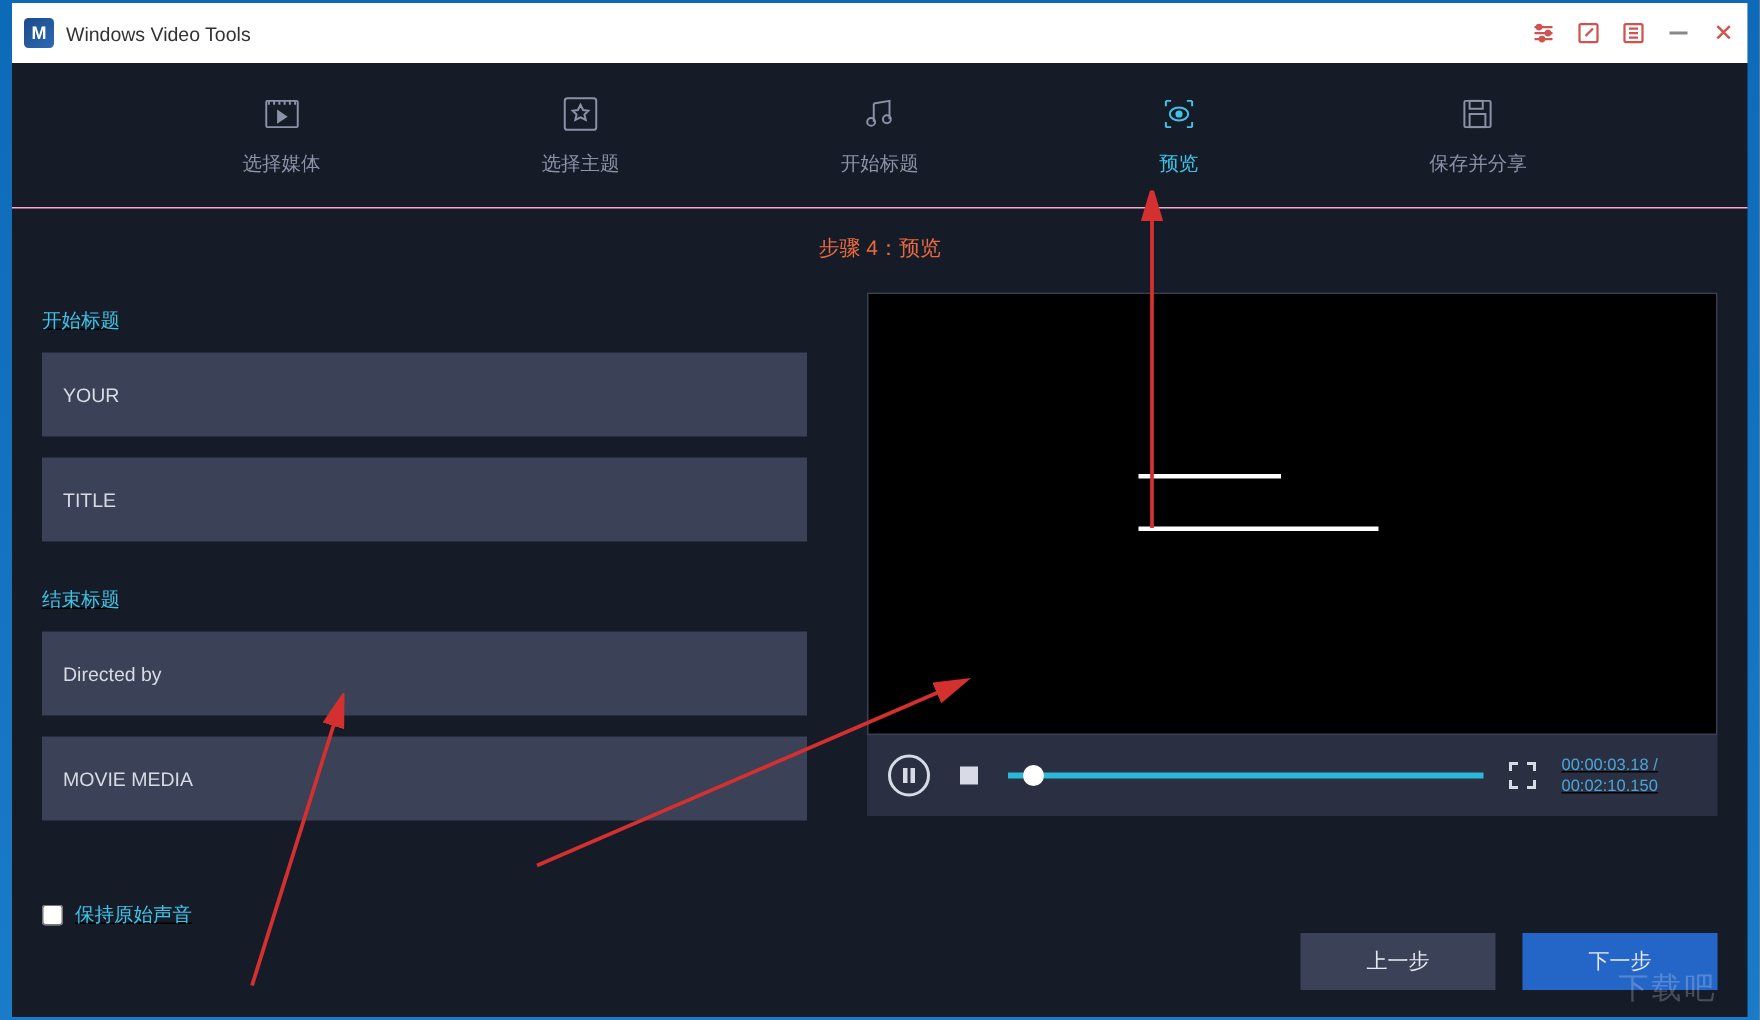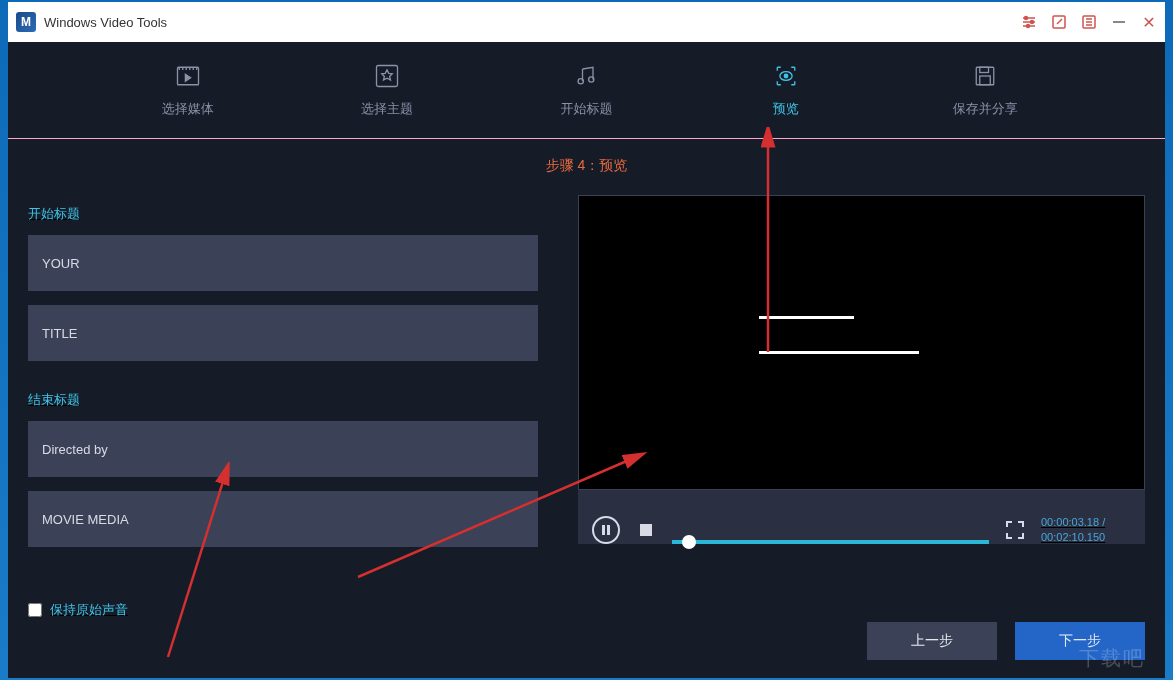--- a/index.html
+++ b/index.html
@@ -105,21 +105,21 @@
       background: #000;
       width: 100%;
       height: 295px;
       border: 1px solid #3a4156;
       position: relative;
     }
     .title-line1 { position: absolute; top: 120px; left: 180px; width: 95px; height: 3px; background: #fff; }
     .title-line2 { position: absolute; top: 155px; left: 180px; width: 160px; height: 3px; background: #fff; }
 
     .player-controls {
-      display: flex; align-items: flex-end;
+      display: flex; align-items: center;
       background: #2a3042;
       height: 54px;
       padding: 0 14px;
       gap: 12px;
     }
     .ctrl-btn {
       width: 28px; height: 28px;
       display: flex; align-items: center; justify-content: center;
       cursor: pointer; color: #d8dbe5;
     }

